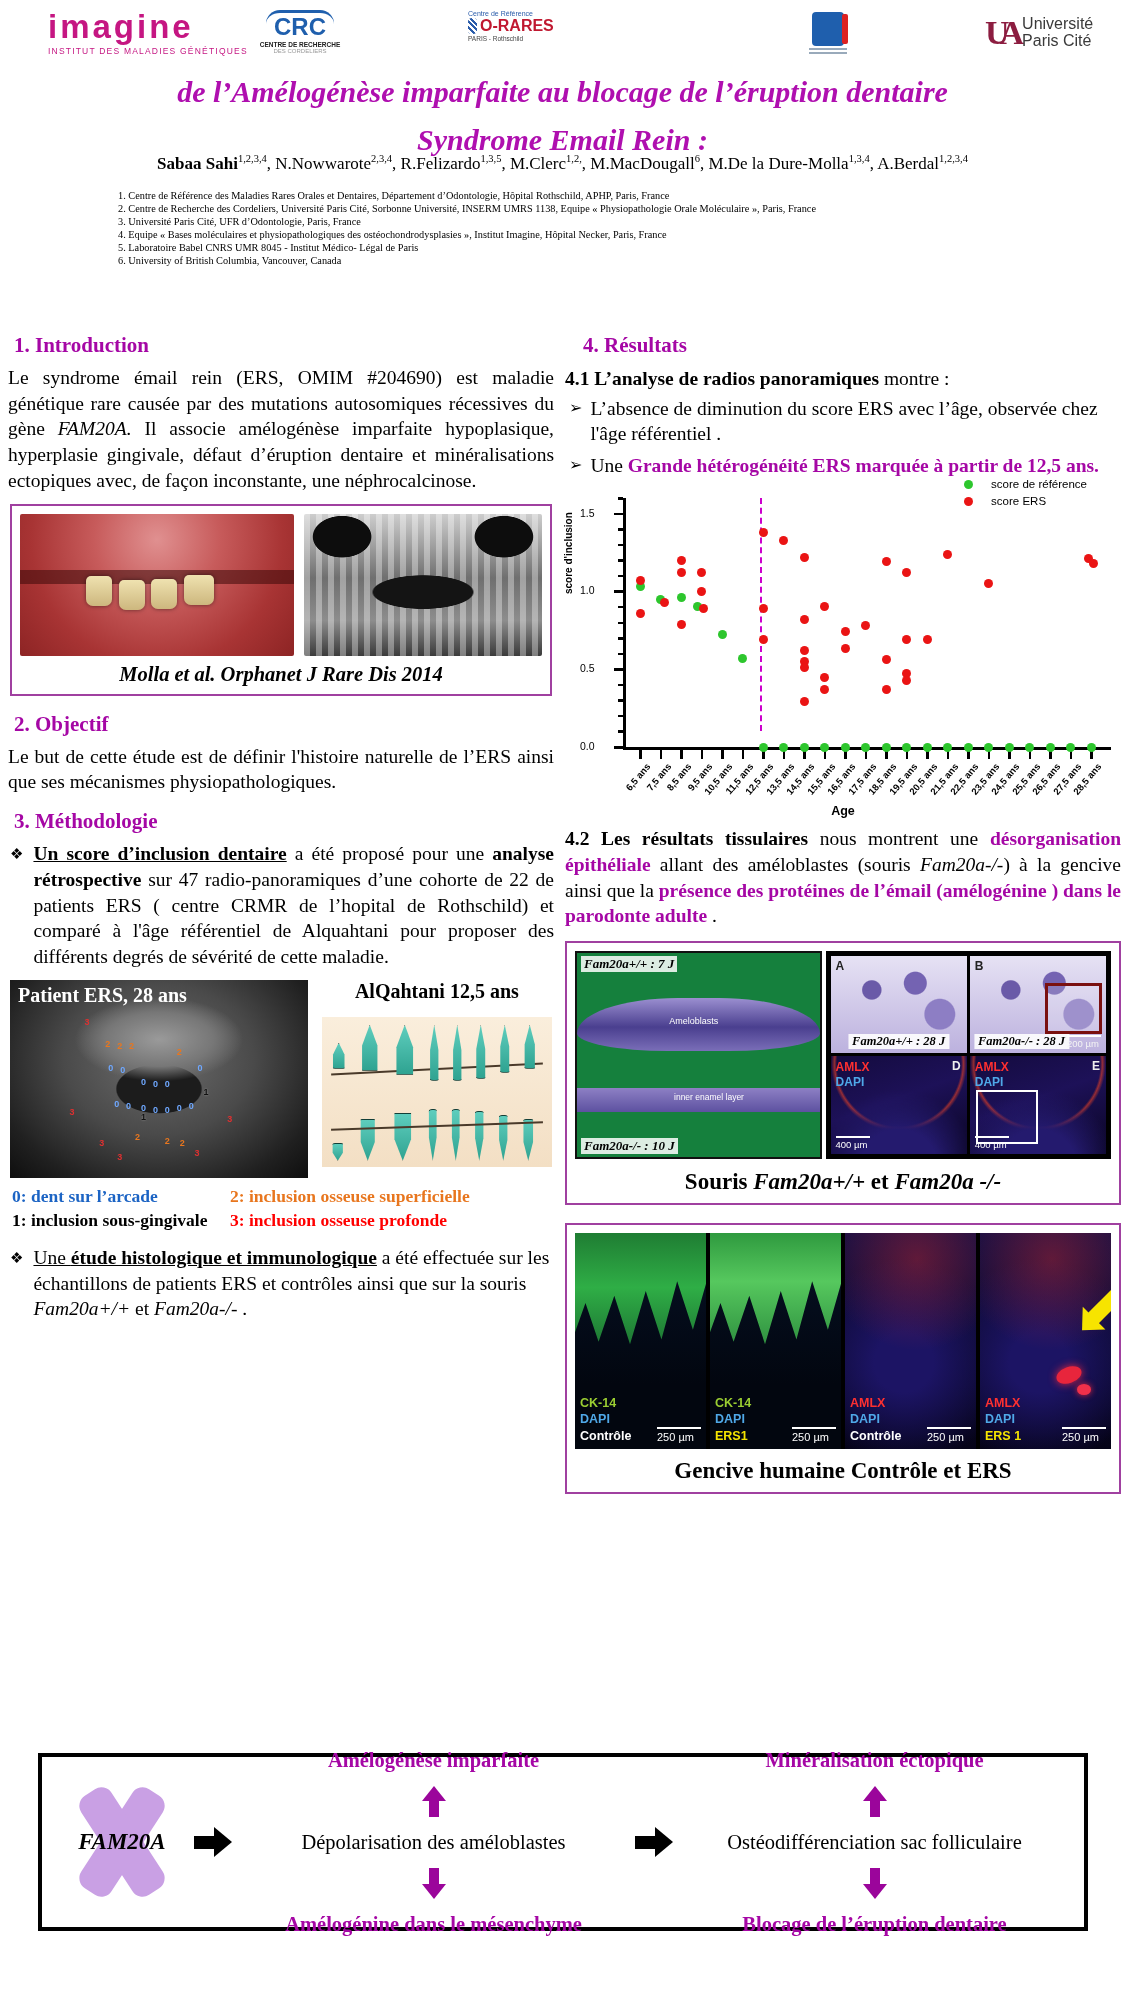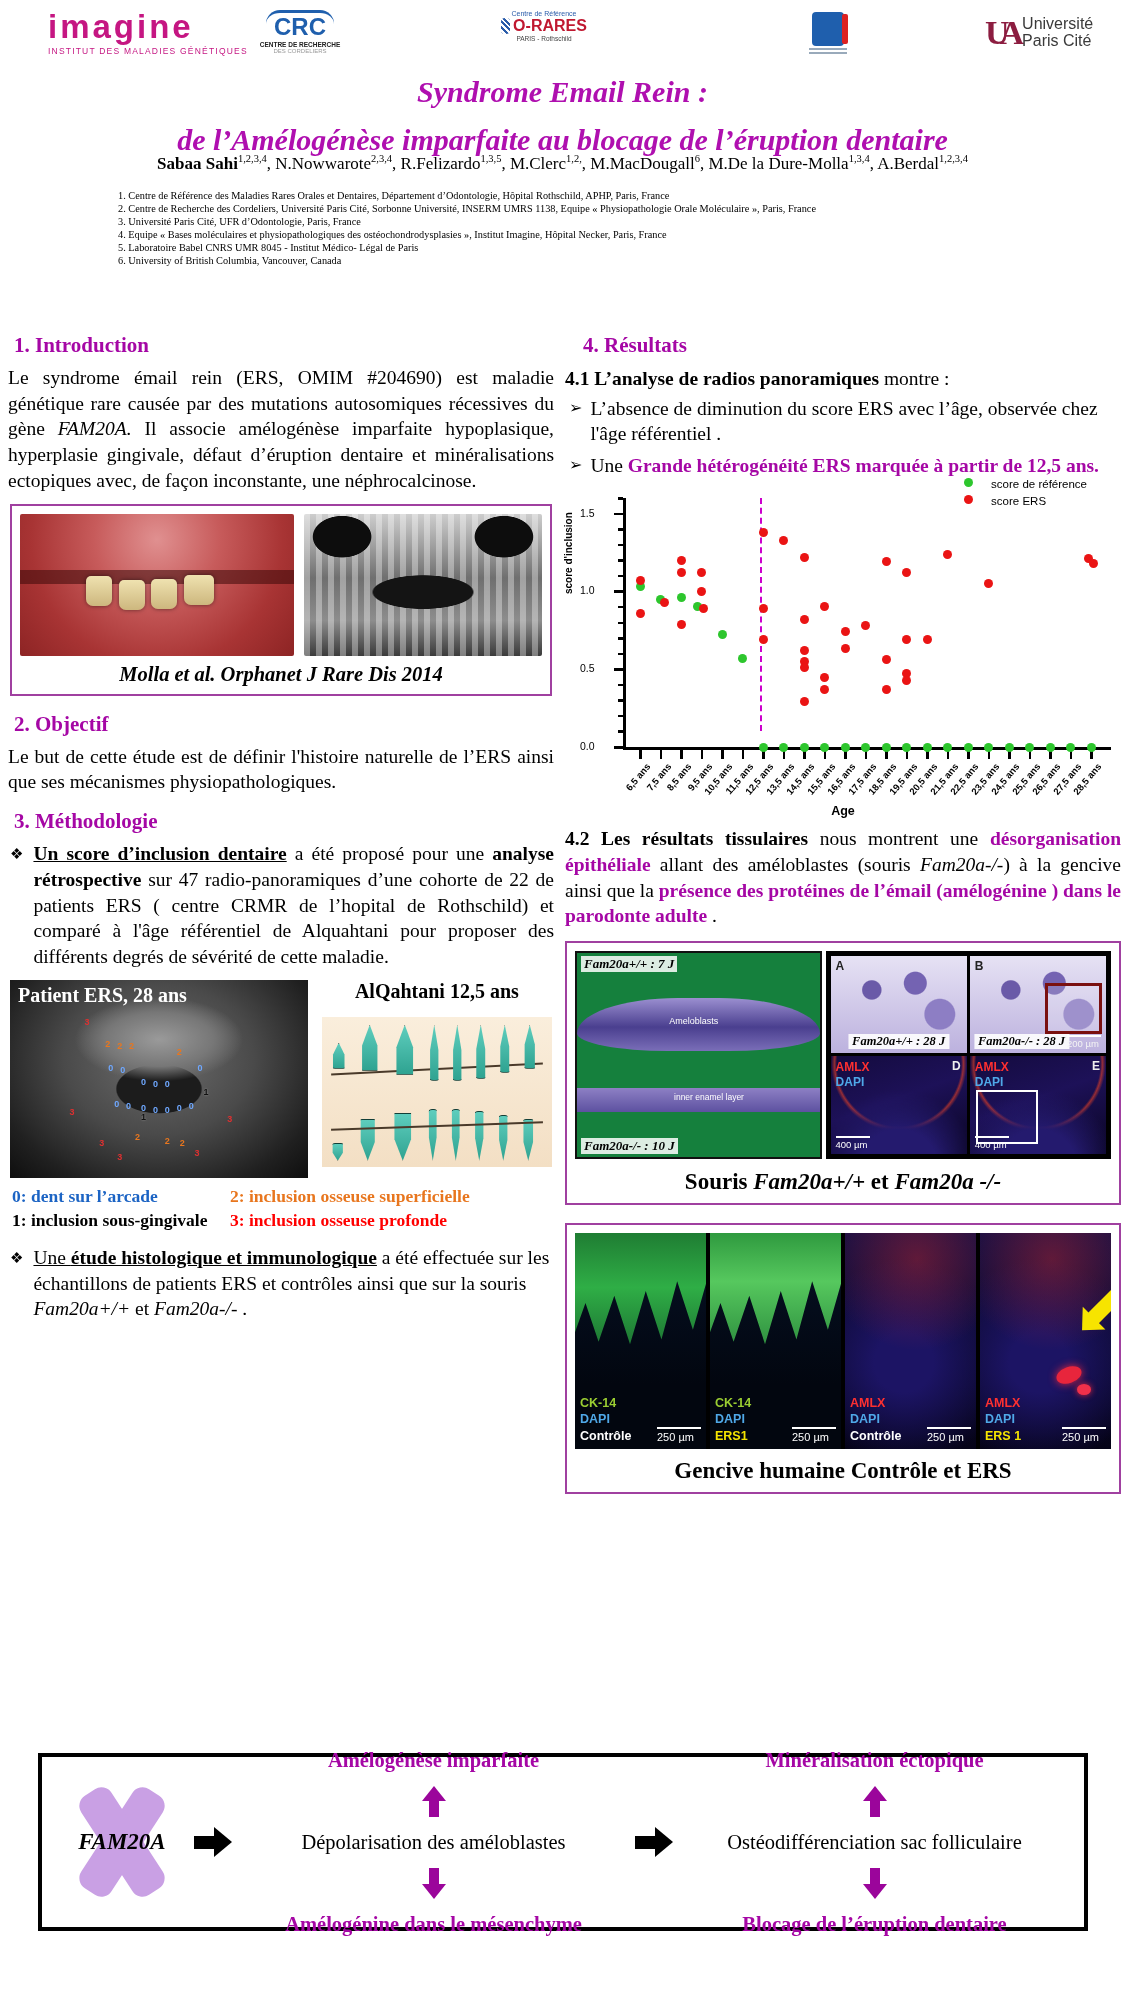--- a/index.html
+++ b/index.html
@@ -10,21 +10,21 @@
   
   .logos { position:absolute; top:6px; left:0; width:100%; height:58px; }
   .logo { position:absolute; }
   .lg-imagine { left:48px; top:6px; }
   .lg-imagine .big { font-family:"Liberation Sans",sans-serif; font-weight:bold; font-size:33px; color:#C51682; letter-spacing:3px; line-height:0.9; }
   .lg-imagine .sub { font-family:"Liberation Sans",sans-serif; font-size:8.5px; color:#C51682; letter-spacing:1.2px; margin-top:4px; }
   .lg-crc { left:250px; top:4px; width:100px; text-align:center; }
   .lg-crc .big { font-family:"Liberation Sans",sans-serif; font-weight:bold; font-size:24px; color:#1F5FAD; border-top:3px solid #1F5FAD; border-radius:14px 14px 0 0; padding:0 8px; display:inline-block; }
   .lg-crc .l1 { font-family:"Liberation Sans",sans-serif; font-weight:bold; font-size:6.5px; color:#222; }
   .lg-crc .l2 { font-family:"Liberation Sans",sans-serif; font-size:6px; color:#999; }
-  .lg-orares { left:489px; top:4px; width:110px; text-align:center; }
+  .lg-orares { left:468px; top:4px; width:110px; }
   .lg-orares .l0 { font-family:"Liberation Sans",sans-serif; font-size:7px; color:#2A5CAA; }
   .lg-orares .big { font-family:"Liberation Sans",sans-serif; font-weight:bold; font-size:16px; color:#C01830; }
   .lg-orares .big::before { content:""; display:inline-block; width:9px; height:16px; margin-right:3px; vertical-align:-3px;
       background:repeating-linear-gradient(45deg,#2A5CAA 0 2px,#fff 2px 4px); border-radius:4px; }
   .lg-orares .l2 { font-family:"Liberation Sans",sans-serif; font-size:6.5px; color:#444; }
   .lg-aphp { left:805px; top:6px; width:46px; text-align:center; }
   .lg-aphp .box { width:32px; height:34px; margin:0 auto; background:#1F5FAD; border-radius:4px; position:relative; }
   .lg-aphp .box::after { content:""; position:absolute; right:-4px; top:2px; width:6px; height:30px; background:#D22; border-radius:2px; }
   .lg-aphp .tl { height:2px; background:#9AB; margin:2px 4px 0; }
   .lg-upc { left:985px; top:10px; display:flex; align-items:center; gap:8px; }
@@ -108,21 +108,21 @@
   .ytick { position:absolute; height:2.5px; background:#000; }
   .ytick.major { width:9px; left:-12px; }
   .ytick.minor { width:5px; left:-8px; }
   .ylab { position:absolute; left:-46px; width:30px; font-family:"Liberation Sans",sans-serif; font-size:10.5px; }
   .xtick { position:absolute; width:2.5px; height:9px; bottom:-12px; background:#000; }
   .xlab { position:absolute; top:calc(100% + 14px); font-family:"Liberation Sans",sans-serif; font-weight:bold; font-size:9.5px;
           white-space:nowrap; transform:translateX(-100%) rotate(-50deg); transform-origin:100% 0; }
   .dot { position:absolute; width:9px; height:9px; border-radius:50%; }
   .dashline { position:absolute; top:0; bottom:16px; border-left:2px dashed #CC00CC; }
   .chart-legend { position:absolute; top:-6px; right:34px; font-family:"Liberation Sans",sans-serif; font-size:11.5px; }
-  .chart-legend .row { display:flex; align-items:flex-start; gap:18px; margin-bottom:5px; }
+  .chart-legend .row { display:flex; align-items:center; gap:18px; margin-bottom:5px; }
   .chart-legend .dotl { width:9px; height:9px; border-radius:50%; }
   .ylab-vert { position:absolute; left:-2px; top:110px; transform:rotate(-90deg); transform-origin:0 0;
                font-family:"Liberation Sans",sans-serif; font-weight:bold; font-size:10px; white-space:nowrap; }
   .age-lab { position:absolute; bottom:2px; left:50%; transform:translateX(-50%); font-family:"Liberation Sans",sans-serif; font-weight:bold; font-size:12.5px; }
 
   
   .mouse-fig { margin:12px 0 0 0; }
   .mouse-grid { display:flex; gap:4px; height:208px; }
   .mouse-left { width:46%; position:relative; border:2px solid #111; overflow:hidden; background:#15803d; }
   .ml-band1 { position:absolute; top:22%; left:0; right:0; height:26%; border-radius:50% 50% 45% 45%/80% 80% 40% 40%;
@@ -231,22 +231,22 @@
     <div class="logo lg-upc">
       <div class="mono">UA</div>
       <div class="txt">
         <div>Université</div>
         <div>Paris Cité</div>
       </div>
     </div>
   </div>
 
   <div class="title">
+    <div>de l’Amélogénèse imparfaite au blocage de l’éruption dentaire</div>
     <div>Syndrome Email Rein :</div>
-    <div>de l’Amélogénèse imparfaite au blocage de l’éruption dentaire</div>
   </div>
 
   <div id="authors" class="authors"><b>Sabaa Sahi</b><sup>1,2,3,4</sup>, <span>N.Nowwarote</span><sup>2,3,4</sup>, <span>R.Felizardo</span><sup>1,3,5</sup>, <span>M.Clerc</span><sup>1,2,</sup>, <span>M.MacDougall</span><sup>6</sup>, <span>M.De la Dure-Molla</span><sup>1,3,4</sup>, <span>A.Berdal</span><sup>1,2,3,4</sup></div>
   <div id="affils" class="affils">
       <div>1. Centre de Référence des Maladies Rares Orales et Dentaires, Département d’Odontologie, Hôpital Rothschild, APHP, Paris, France</div>
       <div>2. Centre de Recherche des Cordeliers, Université Paris Cité, Sorbonne Université, INSERM UMRS 1138, Equipe « Physiopathologie Orale Moléculaire », Paris, France</div>
       <div>3. Université Paris Cité, UFR d’Odontologie, Paris, France</div>
       <div>4. Equipe « Bases moléculaires et physiopathologiques des ostéochondrodysplasies », Institut Imagine, Hôpital Necker, Paris, France</div>
       <div>5. Laboratoire Babel CNRS UMR 8045 - Institut Médico- Légal de Paris</div>
       <div>6. University of British Columbia, Vancouver, Canada</div>

